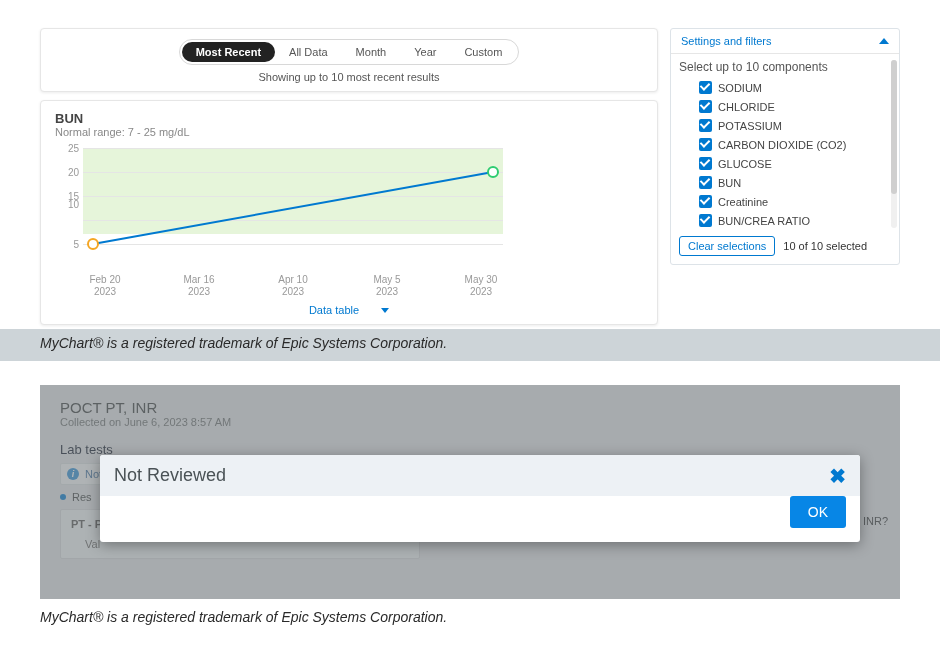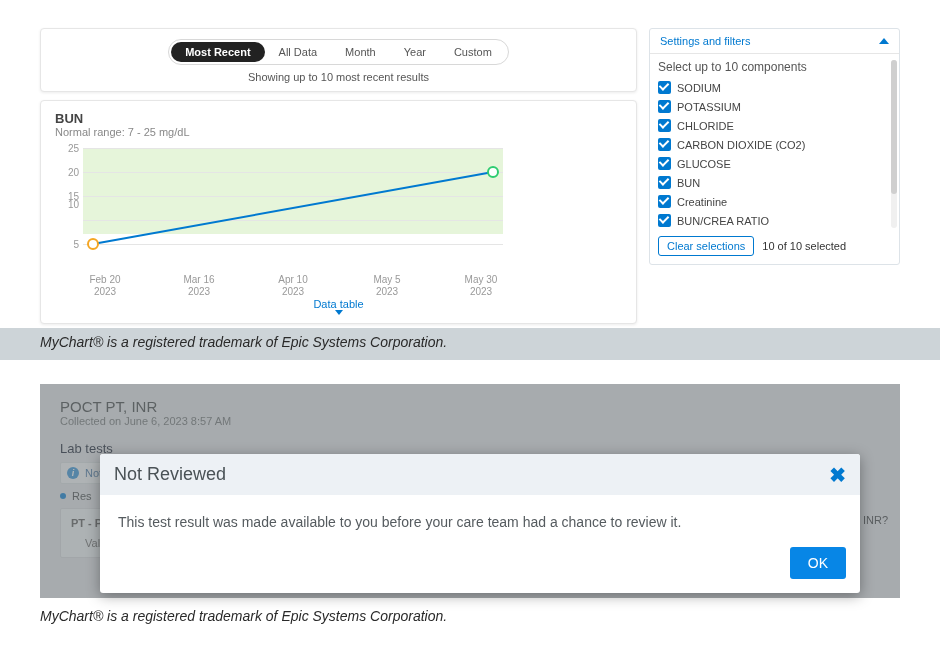--- a/index.html
+++ b/index.html
@@ -2,52 +2,52 @@
 <html><head>
 <meta charset="utf-8">
 <style>
   * { box-sizing: border-box; margin: 0; padding: 0; font-family: -apple-system, BlinkMacSystemFont, "Segoe UI", Arial, sans-serif; }
   body { background: #fff; font-size: 12px; color: #333; }
   .container { width: 940px; margin: 0 auto; }
 
   
   .section1 { padding: 28px 40px 4px 40px; display: flex; gap: 12px; }
   .left-col { flex: 1; display: flex; flex-direction: column; gap: 8px; }
-  .right-col { width: 251px; }
+  .right-col { width: 230px; }
 
   .tab-card { background: #fff; border: 1px solid #e6e6e6; border-radius: 4px; box-shadow: 0 1px 3px rgba(0,0,0,0.08); padding: 10px 14px 8px; }
   .pill-row { display: flex; justify-content: center; }
   .pill-group { background: #fff; border: 1px solid #d8d8d8; border-radius: 18px; display: flex; align-items: flex-start; padding: 2px; }
   .pill { padding: 4px 14px; font-size: 11px; border-radius: 14px; cursor: pointer; color: #555; }
   .pill.active { background: #222; color: #fff; font-weight: 600; }
   .subtext { text-align: center; font-size: 11px; color: #555; margin-top: 6px; }
 
   .chart-card { background: #fff; border: 1px solid #e6e6e6; border-radius: 4px; box-shadow: 0 1px 3px rgba(0,0,0,0.08); padding: 10px 14px 8px; }
   .chart-title { font-size: 13px; font-weight: 700; color: #444; }
   .chart-range { font-size: 11px; color: #888; margin-bottom: 10px; }
   .plot-wrap { position: relative; width: 100%; height: 150px; }
   .plot-area { position: absolute; left: 28px; right: 8px; top: 0; height: 120px; }
   .grid-line { position: absolute; left: 0; right: 0; border-top: 1px solid #e5e5e5; }
   .green-band { position: absolute; left: 0; right: 0; background: #e6f5da; }
   .y-label { position: absolute; left: -22px; font-size: 10px; color: #999; transform: translateY(-50%); text-align: right; width: 18px; }
   .x-labels { position: absolute; left: 28px; right: 8px; top: 126px; display: flex; justify-content: space-between; }
   .x-label { font-size: 10px; color: #999; text-align: center; line-height: 1.2; width: 44px; }
-  .data-table-link { text-align: center; color: #0079d0; font-size: 11px; cursor: pointer; display: flex; justify-content: center; align-items: center; gap: 0; flex-direction: column; }
+  .data-table-link { text-align: center; color: #0079d0; font-size: 11px; margin-top: 6px; cursor: pointer; display: flex; justify-content: center; align-items: center; gap: 22px; }
   .chev-down { width: 0; height: 0; border-left: 4px solid transparent; border-right: 4px solid transparent; border-top: 5px solid #0079d0; display: inline-block; }
   .chev-up { width: 0; height: 0; border-left: 5px solid transparent; border-right: 5px solid transparent; border-bottom: 6px solid #0079d0; display: inline-block; }
   svg.chart-svg { position: absolute; left: 0; top: 0; width: 100%; height: 100%; overflow: visible; }
   .pt { stroke-width: 2; fill: #fff; }
   .line { stroke: #0079d0; stroke-width: 2; fill: none; }
 
   .filter-panel { background: #fff; border: 1px solid #dde3e8; border-radius: 3px; font-size: 11px; }
   .filter-header { display: flex; justify-content: space-between; align-items: center; padding: 6px 10px; color: #0079d0; cursor: pointer; border-bottom: 1px solid #e6e6e6; }
   .filter-body { padding: 6px 2px 8px 8px; position: relative; }
   .filter-scroll { max-height: 170px; overflow: hidden; padding-right: 8px; }
   .filter-subtitle { font-size: 12px; color: #555; margin-bottom: 4px; }
-  .check-row { display: flex; align-items: flex-end; gap: 6px; padding: 3px 0; color: #444; cursor: pointer; }
+  .check-row { display: flex; align-items: flex-end; gap: 6px; padding: 3px 0; color: #444; cursor: pointer; margin-left: 20px; }
   .check-box { width: 13px; height: 13px; background: #0079d0; border-radius: 2px; position: relative; flex: none; }
   .check-box::after { content: ""; position: absolute; left: 3px; top: 0px; width: 4px; height: 7px; border: solid #fff; border-width: 0 2px 2px 0; transform: rotate(45deg); }
   .scrollbar { position: absolute; right: 2px; top: 6px; width: 6px; bottom: 36px; background: #f0f0f0; border-radius: 3px; }
   .scroll-thumb { position: absolute; left: 0; right: 0; top: 0; height: 80%; background: #cfcfcf; border-radius: 3px; }
   .filter-footer { display: flex; align-items: center; gap: 8px; margin-top: 6px; padding: 0 8px 0 0; }
   .clear-btn { border: 1px solid #0079d0; color: #0079d0; background: #fff; padding: 3px 8px; border-radius: 3px; font-size: 11px; cursor: pointer; }
 
   .trademark-band { background: #cdd4d8; padding: 6px 40px 10px; font-style: italic; color: #2a2a2a; font-size: 14px; }
 
   
@@ -143,25 +143,25 @@
         <div class="filter-body">
           <div class="filter-scroll">
             <div class="filter-subtitle">Select up to 10 components</div>
             <div id="filter-items">
                 <div class="check-row">
                   <span class="check-box"></span>
                   <span>SODIUM</span>
                 </div>
                 <div class="check-row">
                   <span class="check-box"></span>
+                  <span>CHLORIDE</span>
+                </div>
+                <div class="check-row">
+                  <span class="check-box"></span>
                   <span>POTASSIUM</span>
-                </div>
-                <div class="check-row">
-                  <span class="check-box"></span>
-                  <span>CHLORIDE</span>
                 </div>
                 <div class="check-row">
                   <span class="check-box"></span>
                   <span>CARBON DIOXIDE (CO2)</span>
                 </div>
                 <div class="check-row">
                   <span class="check-box"></span>
                   <span>GLUCOSE</span>
                 </div>
                 <div class="check-row">
@@ -212,21 +212,20 @@
       </div>
       <div class="right-prompt">OCT PT, INR?</div>
       <div class="overlay"></div>
     </div>
 
     <div class="modal">
       <div class="modal-head">
         <div class="modal-title">Not Reviewed</div>
         <div class="close-x">✖</div>
       </div>
-      <div class="modal-body">This test result was made available to you before your care team had a chance to review it.</div>
       <div class="modal-actions">
         <button class="ok-btn">OK</button>
       </div>
     </div>
   </div>
 
   <div class="trademark-band2">MyChart® is a registered trademark of Epic Systems Corporation.</div>
 
 </div>
 

